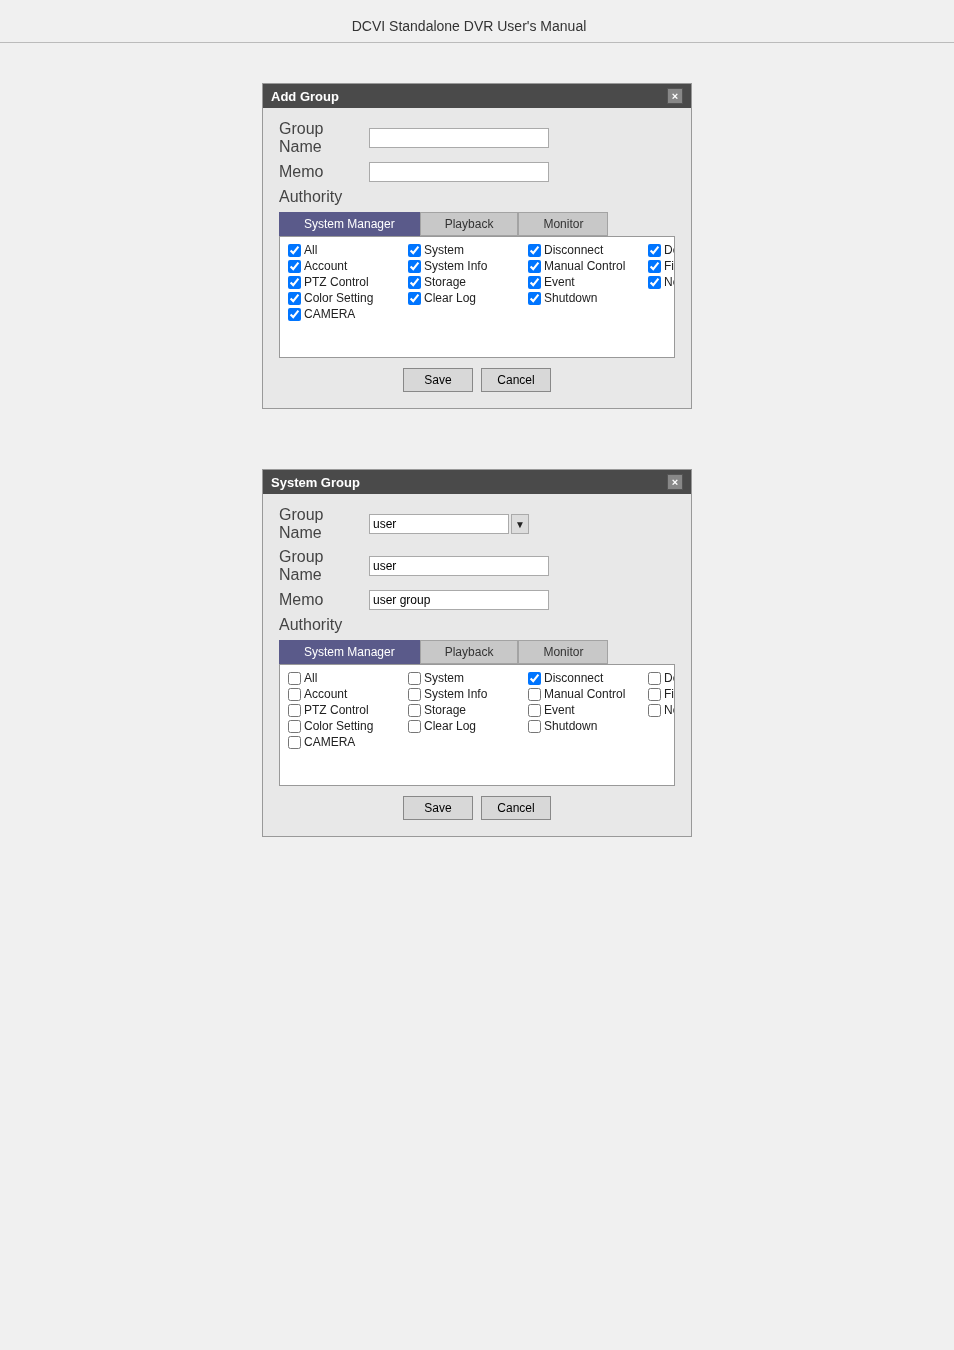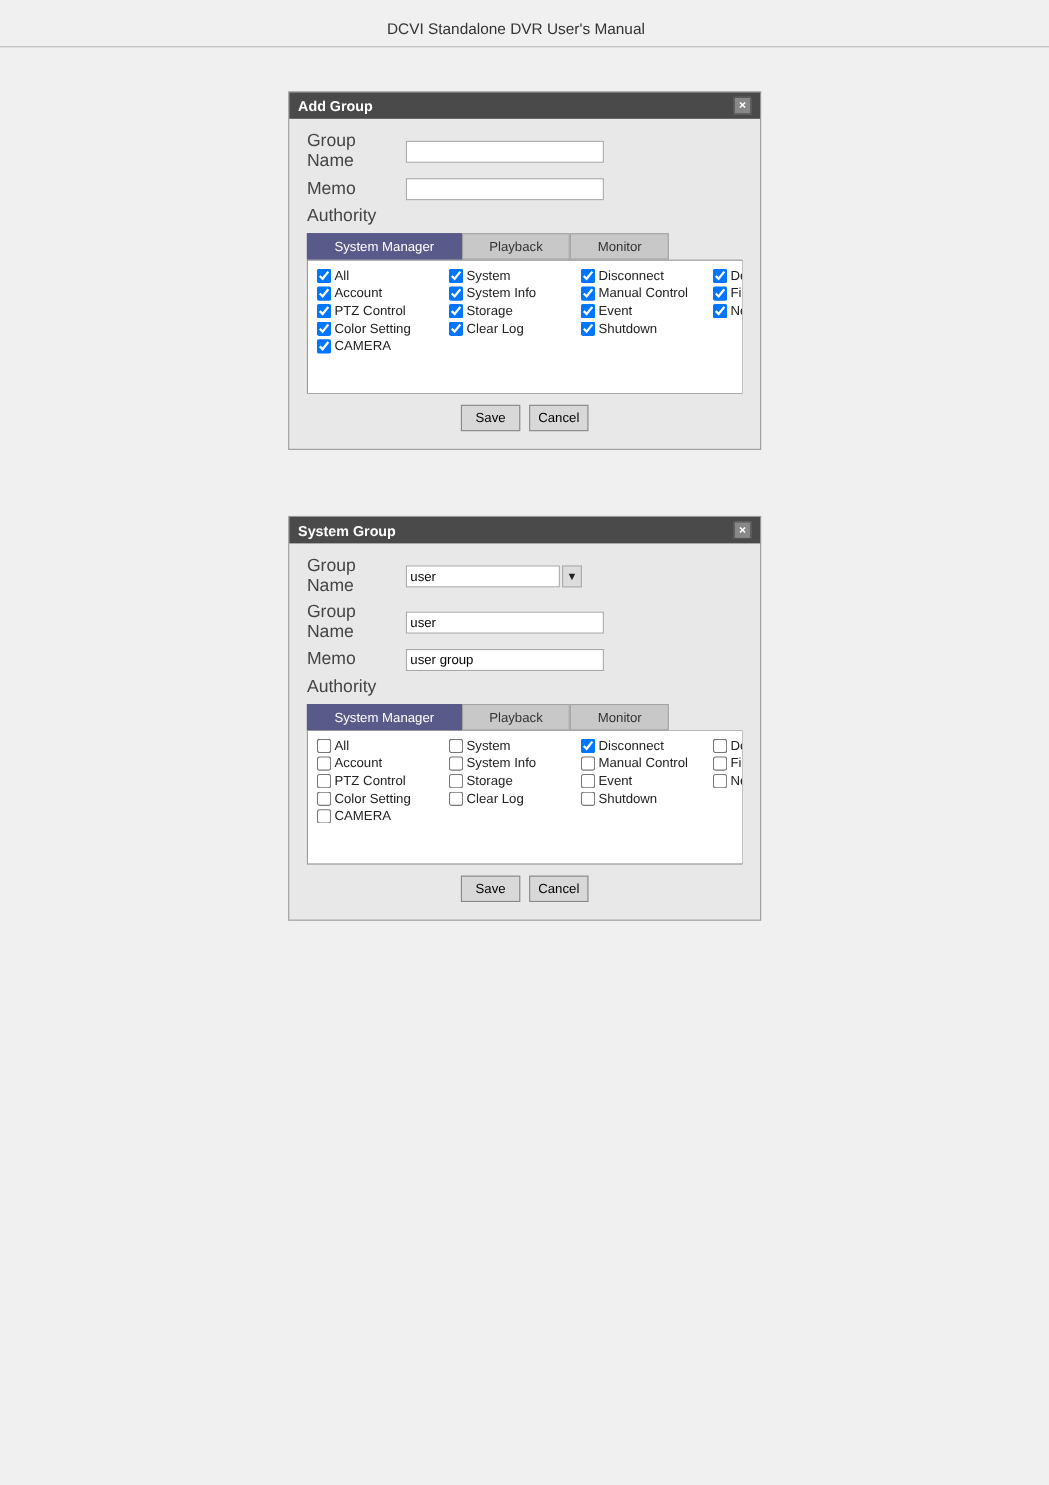--- a/index.html
+++ b/index.html
@@ -160,21 +160,21 @@
     }
 
     .buttons-row {
       display: flex;
       justify-content: center;
       gap: 8px;
       margin-top: 10px;
     }
 
     .btn {
-      width: 54px;
+      width: 70px;
       height: 24px;
       border: 1px solid #888;
       background: #d8d8d8;
       font-size: 12px;
       cursor: pointer;
     }
   </style>
 </head>
 <body>
 

